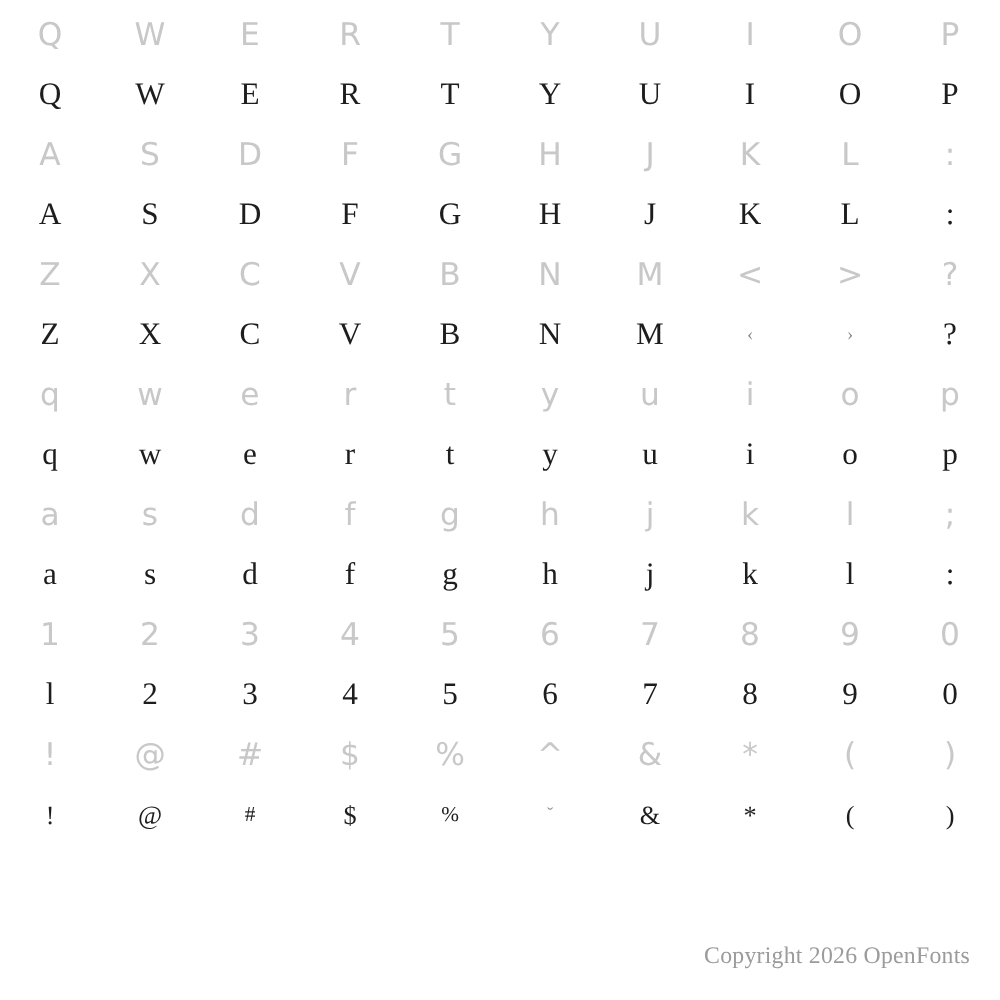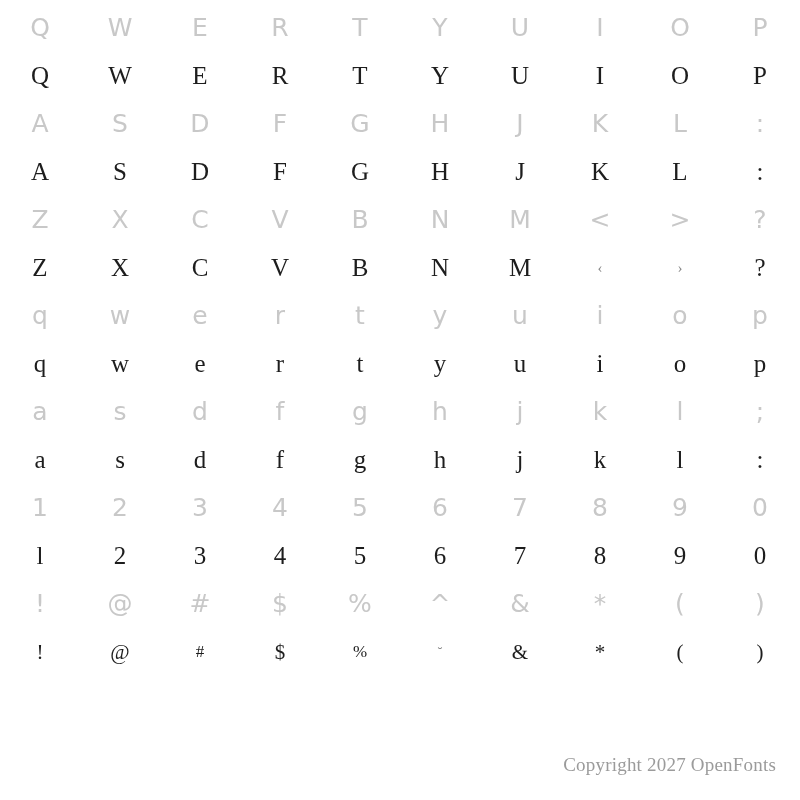--- a/index.html
+++ b/index.html
@@ -254,15 +254,15 @@
       <div class="cell" style="font-size:17px;">%</div>
       <div class="cell" style="font-size:15px;color:#8a8a8a;">˘</div>
       <div class="cell">&amp;</div>
       <div class="cell">*</div>
       <div class="cell">(</div>
       <div class="cell">)</div>
     </div>
 
   </div>
 
-  <div class="footer">Copyright 2027 OpenFonts</div>
+  <div class="footer">Copyright 2026 OpenFonts</div>
 
 </div>
 
 </body></html>

